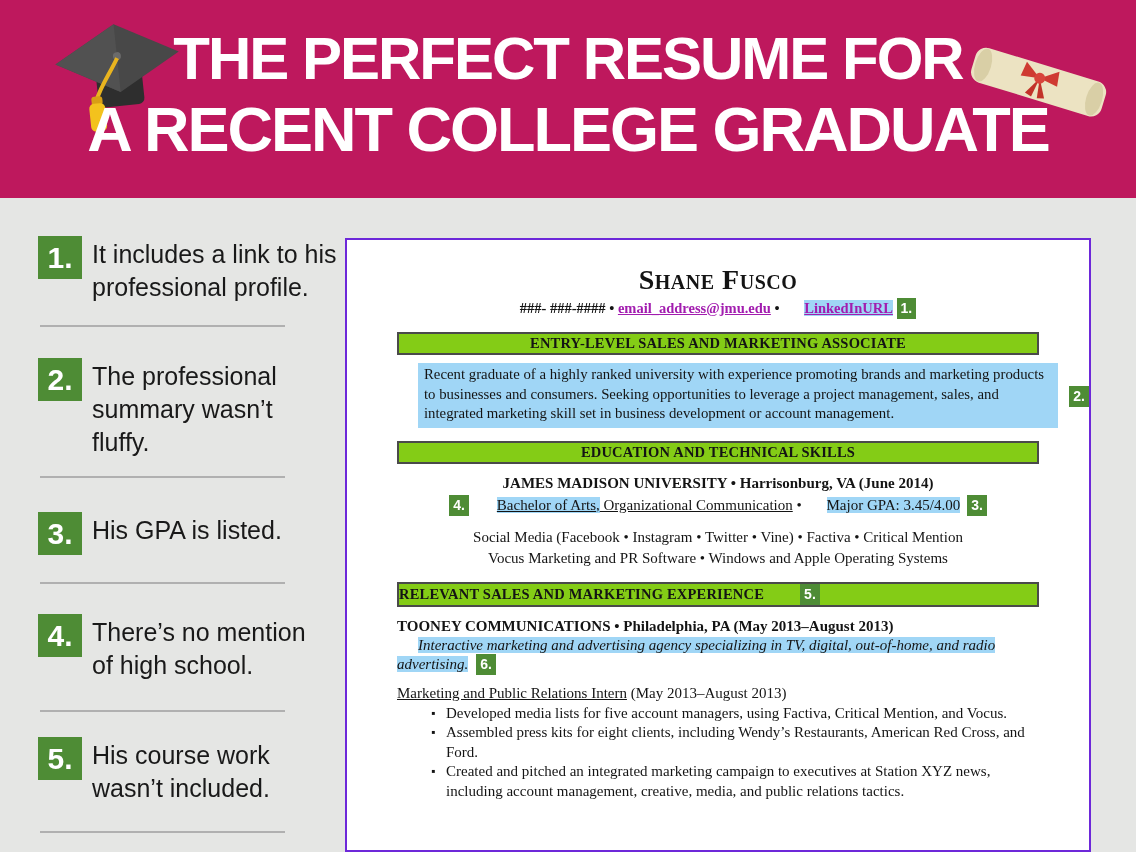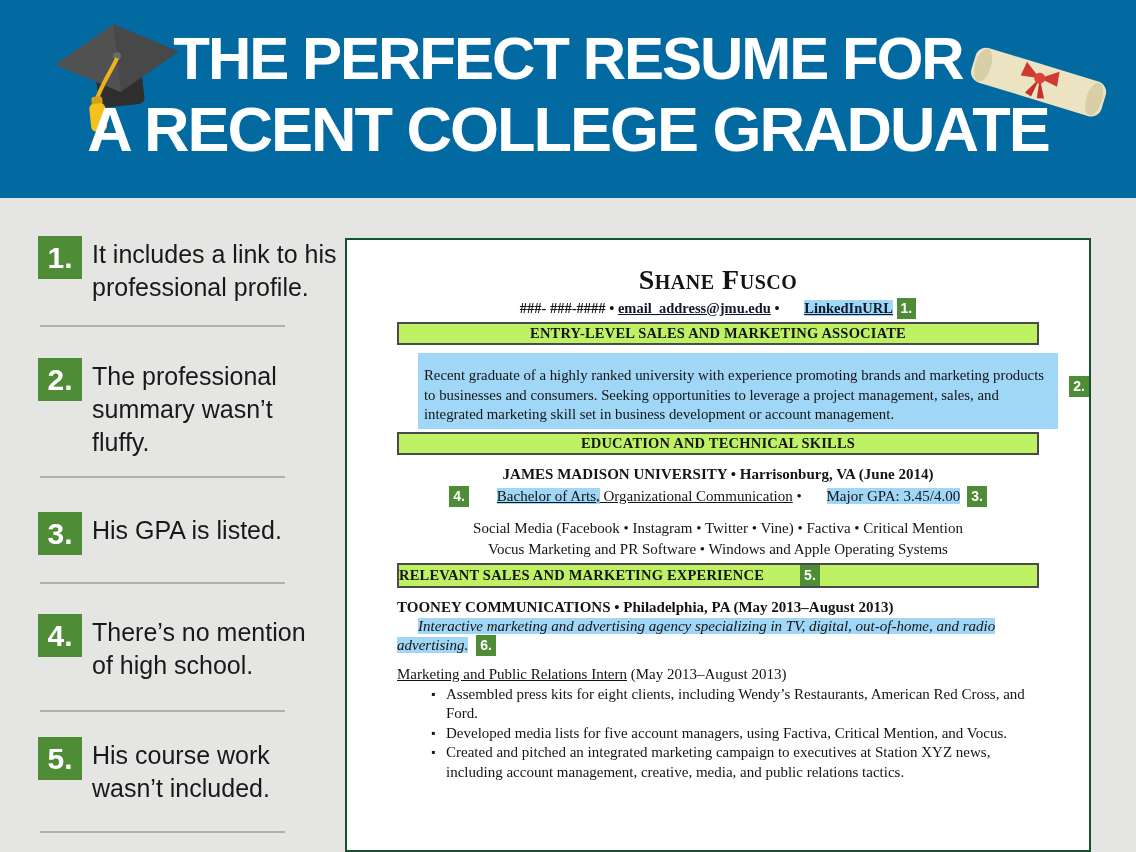--- a/index.html
+++ b/index.html
@@ -1,61 +1,61 @@
 <!DOCTYPE html>
 <html><head>
 <meta charset="utf-8">
 <style>
   * { margin:0; padding:0; box-sizing:border-box; }
   html,body { width:1136px; height:852px; overflow:hidden; }
   body { background:#e5e6e4; font-family:"Liberation Sans", sans-serif; position:relative; }
 
   
-  .header { position:absolute; left:0; top:0; width:1136px; height:198px; background:#0369a1; }
+  .header { position:absolute; left:0; top:0; width:1136px; height:198px; background:#be185d; }
   .header-title { position:absolute; left:0; top:24px; width:1136px; text-align:center;
     color:#ffffff; font-weight:bold; letter-spacing:-2px; line-height:70px; }
   .header-title .t1 { font-size:60px; }
   .header-title .t2 { font-size:63px; }
   .cap-wrap { position:absolute; left:52px; top:16px; }
   .diploma-wrap { position:absolute; right:18px; top:38px; }
 
   
   .side-item { position:absolute; left:0; width:345px; }
   .side-badge { position:absolute; left:38px; top:0; width:44px; height:43px;
     background:#4e8c35; color:#fff; font-weight:bold; font-size:30px;
     text-align:center; line-height:44px; }
   .side-text { position:absolute; left:92px; top:2px; width:245px;
     color:#191919; font-size:25px; line-height:33px; white-space:pre-line; }
   .divider { position:absolute; left:40px; width:245px; height:2px; background:#b0b0b0; }
 
   
   .resume { position:absolute; left:345px; top:238px; width:746px; height:614px;
-    background:#ffffff; border:2px solid #14532d; overflow:hidden;
+    background:#ffffff; border:2px solid #6d28d9; overflow:hidden;
     padding:24px 50px 0 50px;
     font-family:"Liberation Serif", serif; color:#141414; font-size:15px; }
 
   .r-name { text-align:center; font-variant:small-caps; font-weight:bold;
     font-size:28px; line-height:32px; letter-spacing:0.5px; }
   .r-contact { text-align:center; font-size:14.5px; margin-top:2px; }
   .bold { font-weight:bold; }
   .italic { font-style:italic; }
   .u { text-decoration:underline; }
-  .link { color:#0f172a; text-decoration:underline; font-weight:bold; cursor:pointer; }
+  .link { color:#a21caf; text-decoration:underline; font-weight:bold; cursor:pointer; }
   .hl { background:#a0d6f6;margin-left:21px; }
 
-  .bar { margin-top:3px; background:#bef264; border:2px solid #4a4a4a;
+  .bar { margin-top:13px; background:#84cc16; border:2px solid #4a4a4a;
     text-align:center; font-weight:bold; font-size:14.5px; line-height:19px;
     padding:0; letter-spacing:0.2px; }
   .bar-flex { display:flex; justify-content:flex-start; align-items:center; gap:36px; }
 
   .badge { display:inline-block; background:#4e8c35; color:#fff;
     font-family:"Liberation Sans", sans-serif; font-weight:bold; font-size:14px;
     line-height:16px; padding:2px 4px 3px; }
 
-  .summary { margin-top:8px; position:relative; padding:13px 6px 4px;
+  .summary { margin-top:8px; position:relative; padding:2px 6px 4px;
     line-height:19.5px; font-size:14.8px; width:640px; }
   .summary .badge-abs { position:absolute; right:-31px; top:23px; }
 
   .center { text-align:center; }
   .school { margin-top:11px; font-size:15px; }
   .degree { margin-top:3px; font-size:15px; }
   .degree .badge { margin:0 7px; }
   .skills { margin-top:11px; line-height:21px; font-size:15px; }
 
   .company { margin-top:11px; font-weight:bold; font-size:15px; }
@@ -174,18 +174,18 @@
   </div>
 
   <div class="company">TOONEY COMMUNICATIONS • Philadelphia, PA (May 2013–August 2013)</div>
   <div class="tagline">
     <span class="hl italic">Interactive marketing and advertising agency specializing in TV, digital, out-of-home, and radio advertising.</span><span class="badge">6.</span>
   </div>
   <div class="role">
     <span class="u">Marketing and Public Relations Intern</span><span> (May 2013–August 2013)</span>
   </div>
   <ul class="bullets">
+    <li><span>Developed media lists for five account managers, using Factiva, Critical Mention, and Vocus.</span></li>
     <li><span>Assembled press kits for eight clients, including Wendy’s Restaurants, American Red Cross, and Ford.</span></li>
-    <li><span>Developed media lists for five account managers, using Factiva, Critical Mention, and Vocus.</span></li>
     <li><span>Created and pitched an integrated marketing campaign to executives at Station XYZ news, including account management, creative, media, and public relations tactics.</span></li>
   </ul>
 
 </div>
 
 </body></html>

